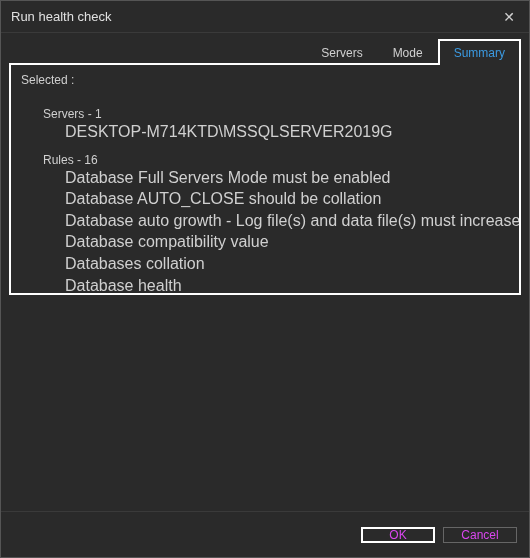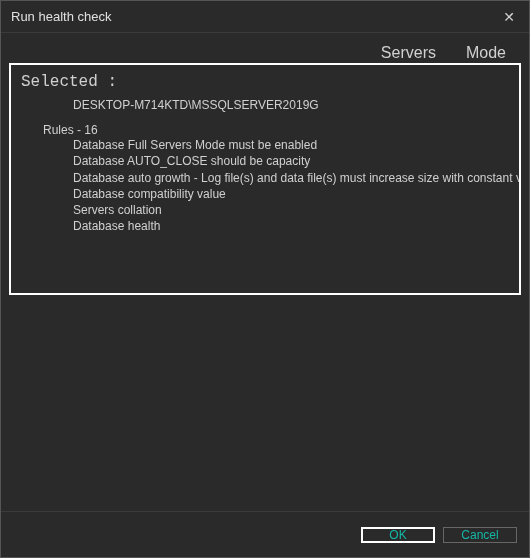--- a/index.html
+++ b/index.html
@@ -50,21 +50,21 @@
       padding: 6px 8px 0 8px;
     }
     .tabbar {
       display: flex;
       justify-content: flex-end;
       gap: 0;
       height: 26px;
     }
     .tab {
       padding: 4px 14px;
-      font-size: 16px;
+      font-size: 12px;
       color: #d0d0d0;
       border: 1px solid transparent;
       border-bottom: none;
       cursor: pointer;
       display: flex;
       align-items: center;
     }
     .tab.active {
       border: 2px solid #fff;
       border-bottom: none;
@@ -76,55 +76,53 @@
     .tabpanel {
       border: 2px solid #fff;
       flex: 1;
       margin-top: -2px;
       padding: 8px 10px;
       overflow: auto;
       background: #2a2a2a;
       max-height: 232px;
     }
     .sel-label {
-      font-size: 16px;
+      font-size: 12px;
       color: #d0d0d0;
-      margin-bottom: 6px;
-      font-family: Liberation Mono, monospace;
+      margin-bottom: 20px;
     }
     .section-header {
       margin-left: 22px;
       font-size: 12px;
     }
     .list {
       margin-left: 44px;
       margin-bottom: 10px;
     }
     .list-item {
-      font-size: 12px;
+      font-size: 16px;
       line-height: 1.35;
       white-space: nowrap;
-      margin-left: 8px;
     }
     .spacer { flex: 1; }
     .footer {
       height: 46px;
       display: flex;
       justify-content: flex-end;
       align-items: center;
       gap: 8px;
       padding: 0 12px;
       border-top: 1px solid #3a3a3a;
     }
     .btn {
       min-width: 74px;
       height: 16px;
       background: #2a2a2a;
       border: 1px solid #666;
-      color: #14b8a6;
+      color: #d946ef;
       font-size: 12px;
       cursor: pointer;
       display: flex;
       align-items: center;
       justify-content: center;
     }
     .btn.primary {
       border: 2px solid #fff;
     }
   </style>
@@ -136,36 +134,38 @@
     <div class="titlebar-title">Run health check</div>
     <div class="close-btn">
       <span>✕</span>
     </div>
   </div>
 
   <div class="content-area">
     <div class="tabbar">
       <div class="tab">Servers</div>
       <div class="tab">Mode</div>
+      <div class="tab active">Summary</div>
     </div>
 
     <div class="tabpanel">
       <div class="sel-label">Selected :</div>
 
+      <div class="section-header">Servers - 1</div>
       <div class="list">
         <div class="list-item">DESKTOP-M714KTD\MSSQLSERVER2019G</div>
       </div>
 
       <div class="section-header">Rules - 16</div>
       <div class="list">
         <div class="list-item">Database Full Servers Mode must be enabled</div>
-        <div class="list-item">Database AUTO_CLOSE should be capacity</div>
+        <div class="list-item">Database AUTO_CLOSE should be collation</div>
         <div class="list-item">Database auto growth - Log file(s) and data file(s) must increase size with constant value</div>
         <div class="list-item">Database compatibility value</div>
-        <div class="list-item">Servers collation</div>
+        <div class="list-item">Databases collation</div>
         <div class="list-item">Database health</div>
 
       </div>
     </div>
 
     <div class="spacer"></div>
   </div>
 
   <div class="footer">
     <div class="btn primary">OK</div>

